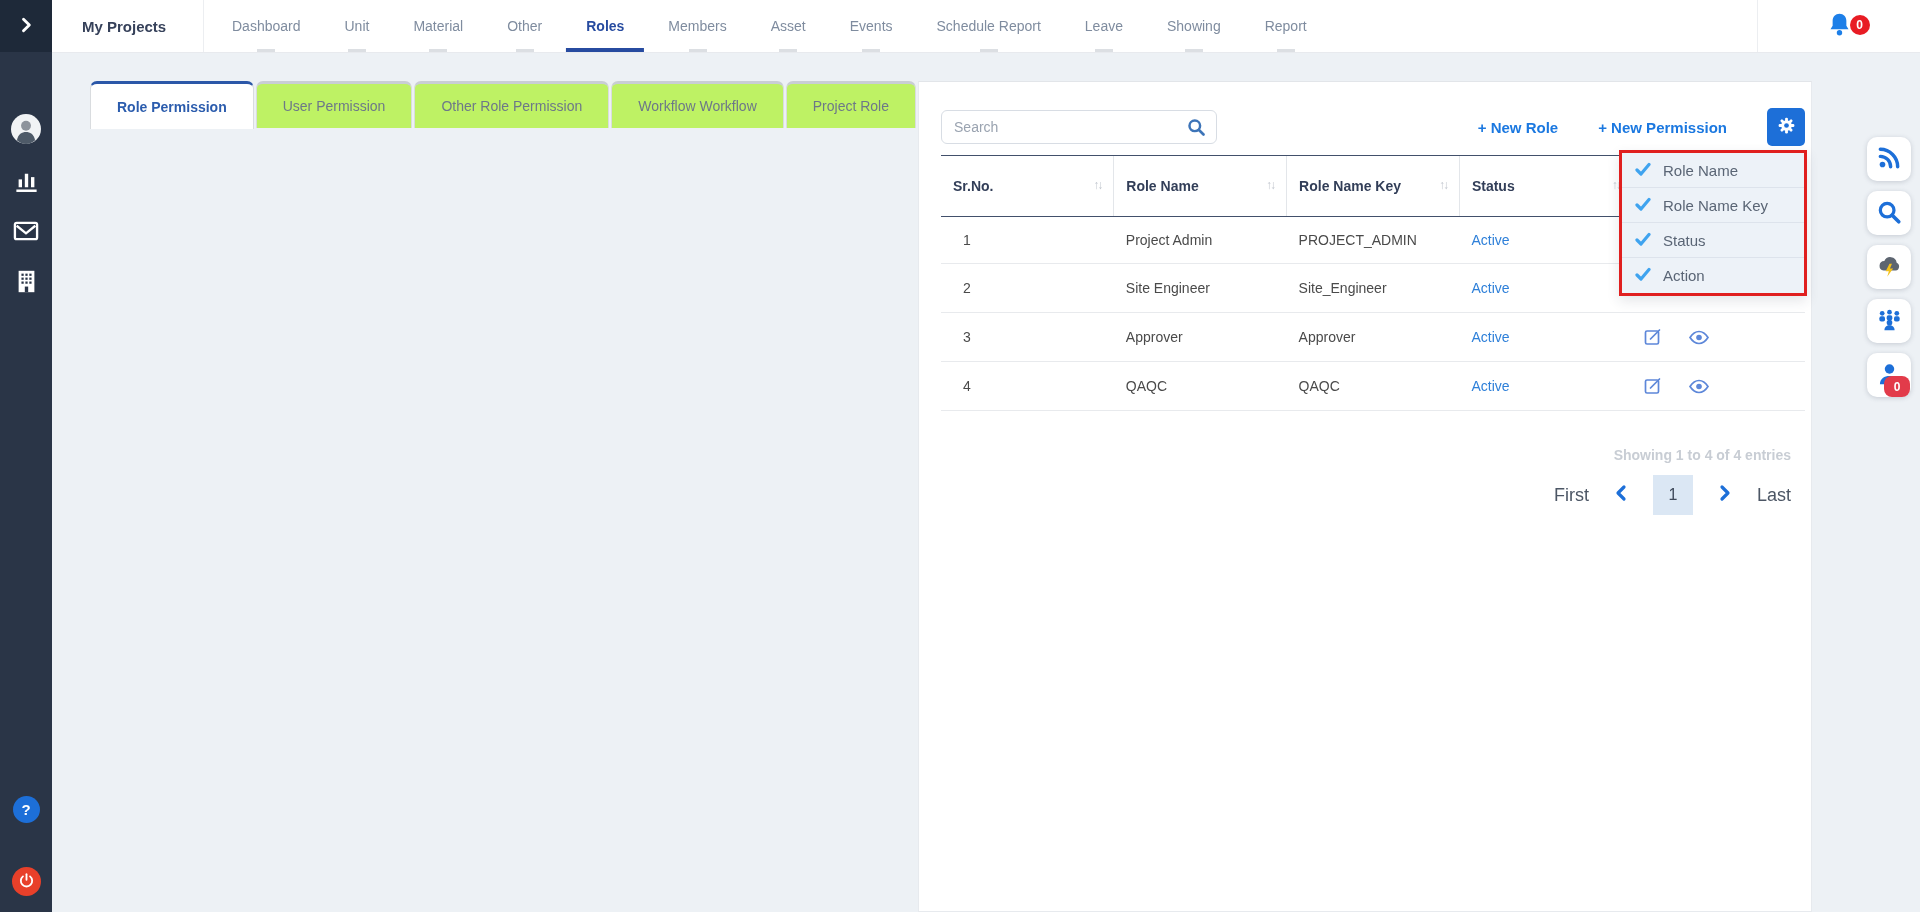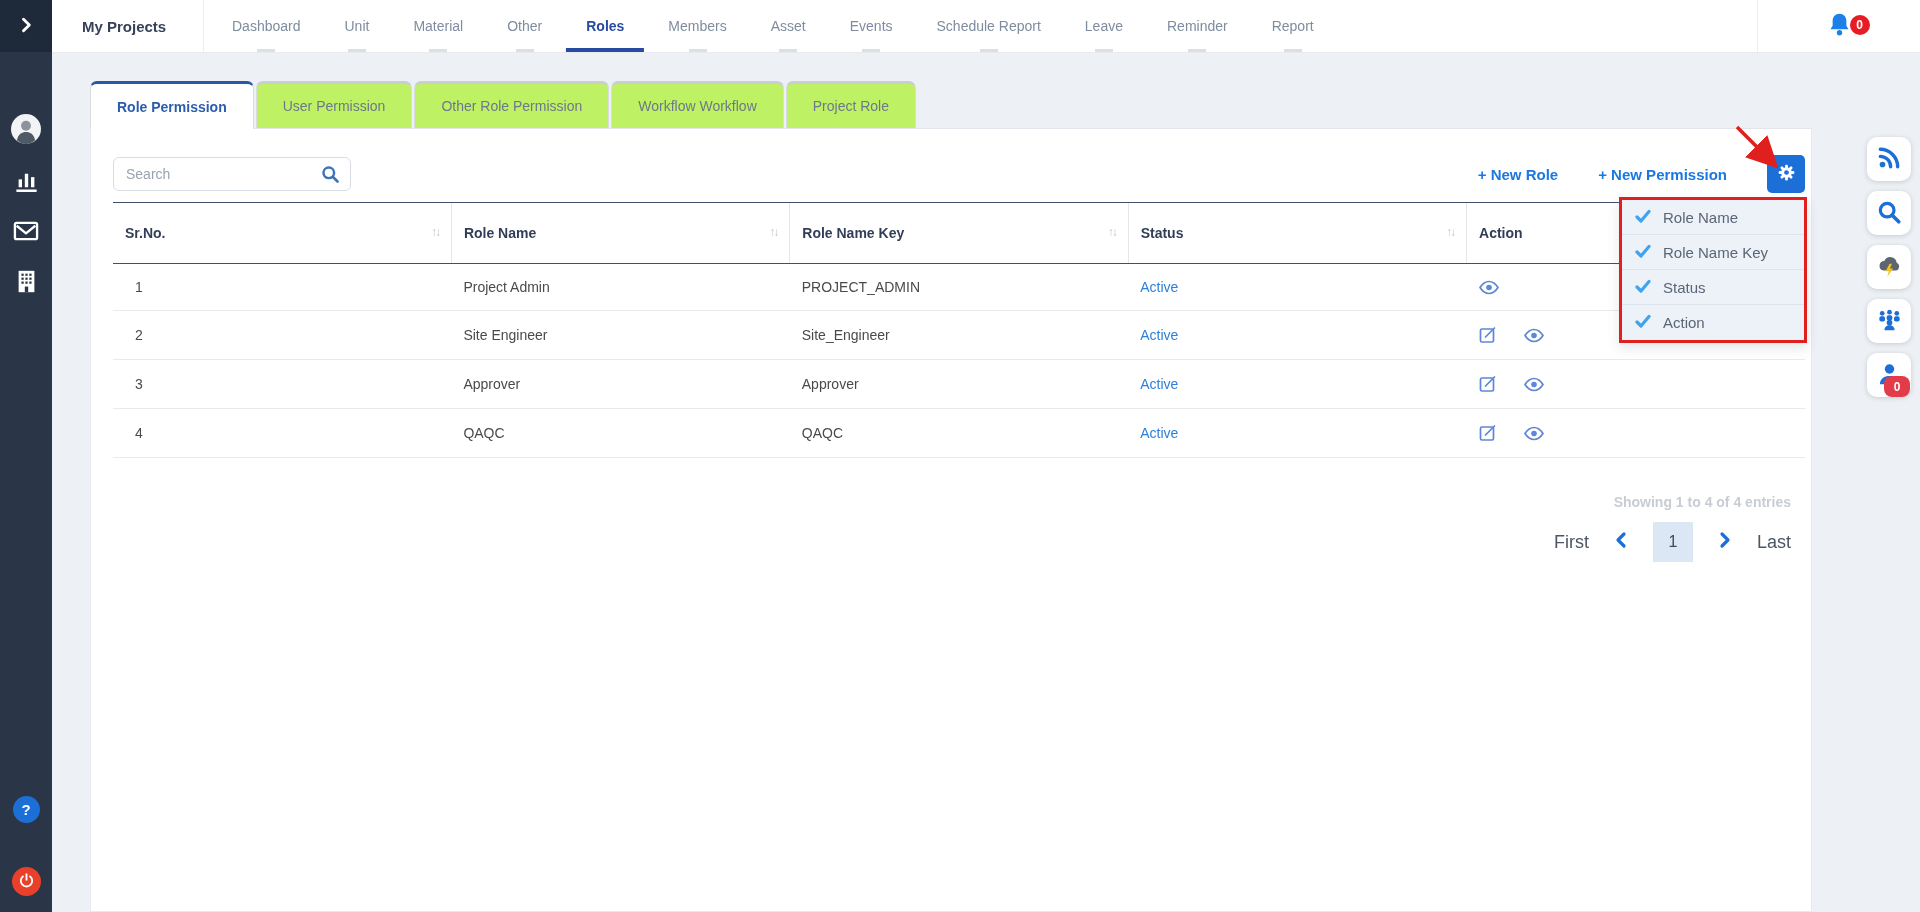--- a/index.html
+++ b/index.html
@@ -24,32 +24,32 @@
   .nav-item { position:relative; display:flex; align-items:center; padding:0 22px; color:#7f8c9f; font-size:14px; cursor:pointer;text-align:right; }
   .nav-item::after { content:""; position:absolute; bottom:0; left:50%; transform:translateX(-50%); width:18px; height:3px; background:#dcdfe3; }
   .nav-item.active { color:#274ba0; font-weight:bold; }
   .nav-item.active::after { width:calc(100% - 4px); height:4px; background:#274ba0; }
   .tb-right { margin-left:auto; display:flex; align-items:stretch; }
   .bell-area { width:162px; display:grid; place-items:center; }
   .bell-wrap { position:relative; cursor:pointer; }
   .bell-badge { position:absolute; top:4px; right:-17px; width:20px; height:20px; border-radius:50%; background:#e81c24; color:#fff; font-size:12px; font-weight:bold; display:grid; place-items:center; }
 
   
-  .content { flex:1; min-height:0; padding:28px 108px 0 38px; display:flex; flex-direction:column; }
+  .content { flex:1; min-height:0; padding:28px 108px 0 38px; display:flex; flex-direction:row; }
   .tabs { display:flex; position:relative; z-index:2; }
   .tab { height:47px; display:flex; align-items:center; padding:0 26px; margin-right:2px;
          background:#bef264; color:#6d7888; font-size:14px; cursor:pointer;
          border:1px solid #d9dcdf; border-top:3px solid #c9ced4; border-bottom:none; border-radius:7px 7px 0 0; }
   .tab.active { background:#fff; color:#2b5cad; font-weight:bold; border-top:3px solid #2b57a8; height:48px; margin-bottom:-1px; }
   .card { background:#fff; flex:1; position:relative; border:1px solid #e7eaee; border-top:1px solid #e2e5e9; z-index:1; }
   .card-inner { padding:26px 6px 0 22px; }
 
   
   .toolbar { display:flex; align-items:center; margin-bottom:9px; }
-  .search-box { width:238px; height:34px; border:1px solid #d8dde4; border-radius:6px; display:flex; align-items:center; padding:0 10px 0 12px; background:#fff; }
+  .search-box { width:276px; height:34px; border:1px solid #d8dde4; border-radius:6px; display:flex; align-items:center; padding:0 10px 0 12px; background:#fff; }
   .search-box input { border:none; outline:none; flex:1; font-size:14px; color:#444; background:transparent; font-family:inherit; }
   .search-box input::placeholder { color:#9aa3b0; }
   .toolbar-right { margin-left:auto; display:flex; align-items:center; gap:40px; }
   .link-btn { color:#1b78e0; font-weight:bold; font-size:15px; cursor:pointer; white-space:nowrap; }
   .gear-btn { width:38px; height:38px; background:#1d6fd8; border-radius:5px; display:grid; place-items:center; cursor:pointer; }
 
   
   table { width:100%; border-collapse:collapse; table-layout:fixed; }
   th { text-align:left; font-size:14px; color:#323e58; font-weight:bold; padding:22px 12px;
        border-top:1px solid #42506b; border-bottom:1px solid #42506b; cursor:pointer; }
@@ -158,21 +158,21 @@
         <div class="nav-item">Dashboard</div>
         <div class="nav-item">Unit</div>
         <div class="nav-item">Material</div>
         <div class="nav-item">Other</div>
         <div class="nav-item active">Roles</div>
         <div class="nav-item">Members</div>
         <div class="nav-item">Asset</div>
         <div class="nav-item">Events</div>
         <div class="nav-item">Schedule Report</div>
         <div class="nav-item">Leave</div>
-        <div class="nav-item">Reminder</div>
+        <div class="nav-item">Showing</div>
         <div class="nav-item">Report</div>
       </div>
       <div class="tb-right">
         <div class="v-div"></div>
         <div class="bell-area">
           <div class="bell-wrap">
             <span>
               <svg width="27" height="27" viewBox="0 0 24 24">
                   <path d="M12,2.5 c-3.6,0 -6.1,2.7 -6.1,6.1 v4.4 l-1.9,3.2 h16 l-1.9,-3.2 V8.6 c0,-3.4 -2.5,-6.1 -6.1,-6.1 Z" fill="#1d7fe8"></path>
                   <circle cx="12" cy="19.3" r="2.4" fill="#1d7fe8"></circle>

